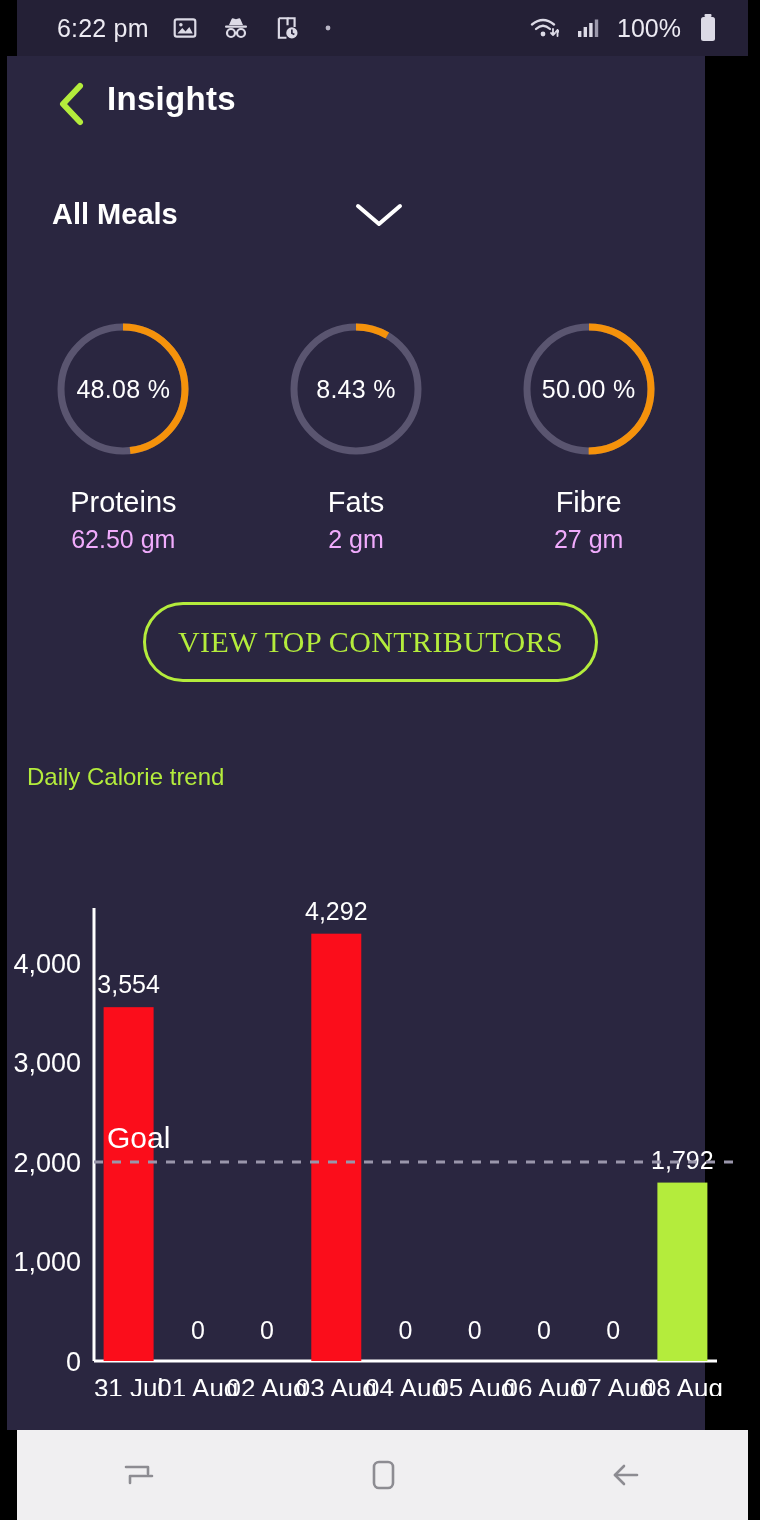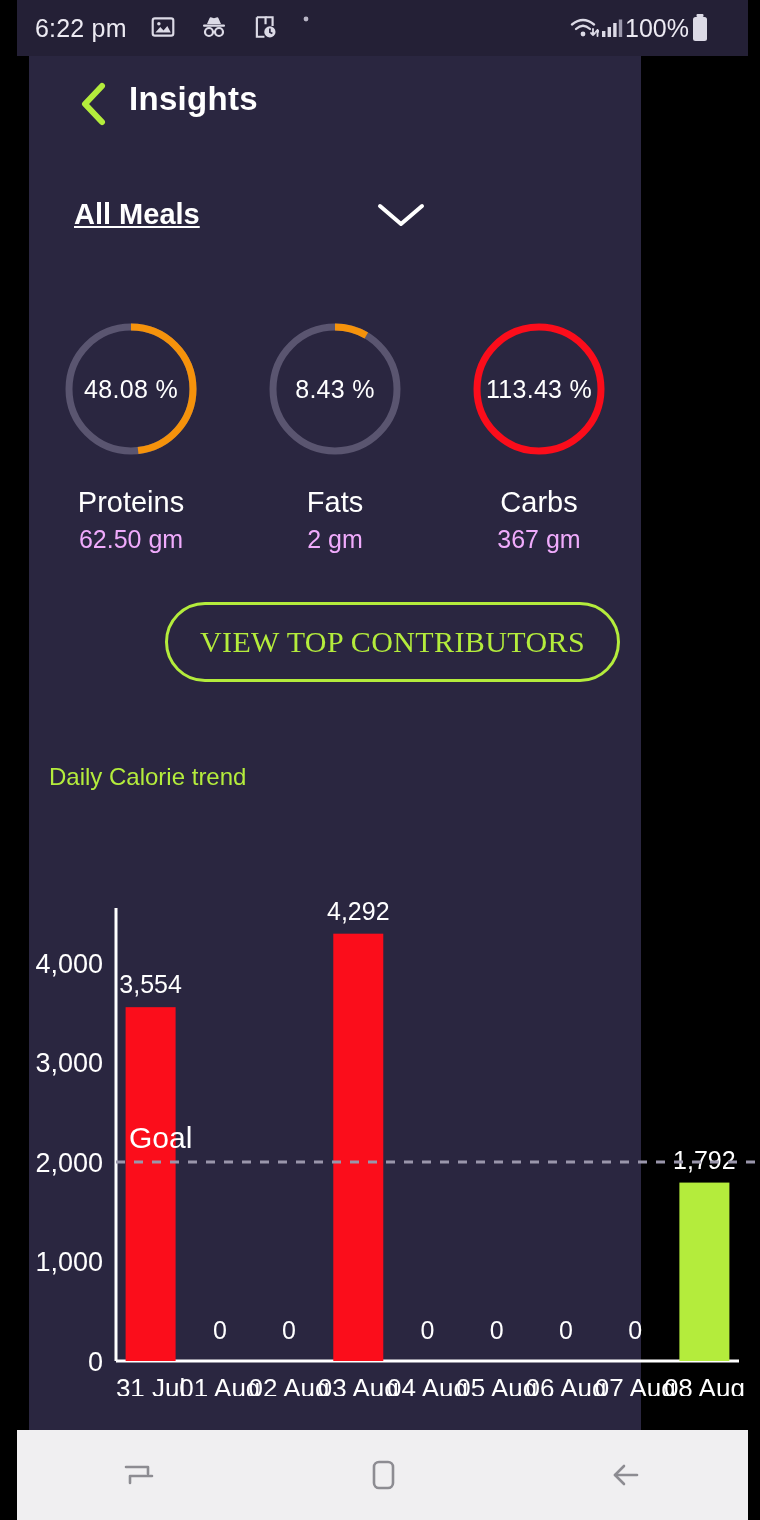--- a/index.html
+++ b/index.html
@@ -13,46 +13,46 @@
     position:absolute; left:0; top:0;
     width:760px; height:1520px;
     background:#000;
   }
   
   #statusbar {
     position:absolute; left:17px; top:0; width:731px; height:56px;
     background:#242036;
     display:flex; align-items:center;
   }
-  #sb-left { display:flex; align-items:flex-start; gap:23px; padding-left:18px; }
+  #sb-left { display:flex; align-items:center; gap:23px; padding-left:40px; }
   #sb-time { color:#eceaf2; font-size:25px; letter-spacing:.2px; }
-  #sb-right { margin-left:auto; display:flex; align-items:center; gap:1px; padding-right:38px; }
+  #sb-right { margin-left:auto; display:flex; align-items:center; gap:17px; padding-right:30px; }
   #sb-batt-text { color:#eceaf2; font-size:25px; }
   .sicon { display:block; }
   
   #app {
-    position:absolute; left:29px; top:56px; width:612px; height:1374px;
+    position:absolute; left:7px; top:56px; width:698px; height:1374px;
     background:#2a2640;
   }
   
   #header { position:absolute; left:0; top:0; width:100%; height:95px; }
   #back-btn {
     position:absolute; left:35px; top:18px; width:60px; height:60px;
     display:flex; align-items:center; justify-content:center; cursor:pointer;
   }
   #page-title {
     position:absolute; left:100px; top:24px;
     color:#ffffff; font-size:33px; font-weight:bold; letter-spacing:.3px;
   }
   
   #meal-select {
     position:absolute; left:45px; top:128px; width:330px; height:60px;
     display:flex; align-items:center; cursor:pointer;
   }
-  #meal-label { color:#ffffff; font-size:29px; font-weight:bold;text-decoration:underline; }
+  #meal-label { color:#ffffff; font-size:29px; font-weight:bold; }
   #meal-chevron { position:absolute; left:300px; top:14px; }
   
   #donut-row {
     position:absolute; left:0; top:258px; width:100%;
     display:flex;
   }
   .donut-cell { flex:1; display:flex; flex-direction:column; align-items:center; }
   .donut-wrap { position:relative; width:150px; height:150px; }
   .donut-val {
     position:absolute; left:0; top:0; width:150px; height:150px;
@@ -178,31 +178,32 @@
           <svg width="150" height="150" viewBox="0 0 150 150">
             <circle cx="75" cy="75" r="62" fill="none" stroke="#5a5570" stroke-width="7"></circle>
             <circle cx="75" cy="75" r="62" fill="none" stroke="#f5920b" stroke-width="7" stroke-dasharray="32.8 356.8" stroke-dashoffset="0" transform="rotate(-90 75 75)" stroke-linecap="butt"></circle>
           </svg>
           <div class="donut-val">8.43 %</div>
         </div>
         <div class="donut-name">Fats</div>
         <div class="donut-grams">2 gm</div>
       </div>
 
+
       <div class="donut-cell">
         <div class="donut-wrap">
           <svg width="150" height="150" viewBox="0 0 150 150">
-            <circle cx="75" cy="75" r="62" fill="none" stroke="#fb0d1b" stroke-width="7"></circle>
+            <circle cx="75" cy="75" r="62" fill="none" stroke="#5a5570" stroke-width="7"></circle>
+            <circle cx="75" cy="75" r="62" fill="none" stroke="#f5920b" stroke-width="7" stroke-dasharray="194.8 194.8" stroke-dashoffset="0" transform="rotate(-90 75 75)" stroke-linecap="butt"></circle>
           </svg>
-          <div class="donut-val">113.43 %</div>
+          <div class="donut-val">50.00 %</div>
         </div>
-        <div class="donut-name">Carbs</div>
-        <div class="donut-grams">367 gm</div>
-      </div>
-
+        <div class="donut-name">Fibre</div>
+        <div class="donut-grams">27 gm</div>
+      </div>
 
     </div>
 
     <div id="contrib-btn">VIEW TOP CONTRIBUTORS</div>
 
     <div id="chart-title">Daily Calorie trend</div>
 
     <div id="chart">
       <svg id="chart-svg" width="731" height="560" viewBox="0 0 731 560">
           <text x="74" y="535" text-anchor="end" fill="#ffffff" font-size="27" font-family="&quot;Liberation Sans&quot;, sans-serif">0</text>

